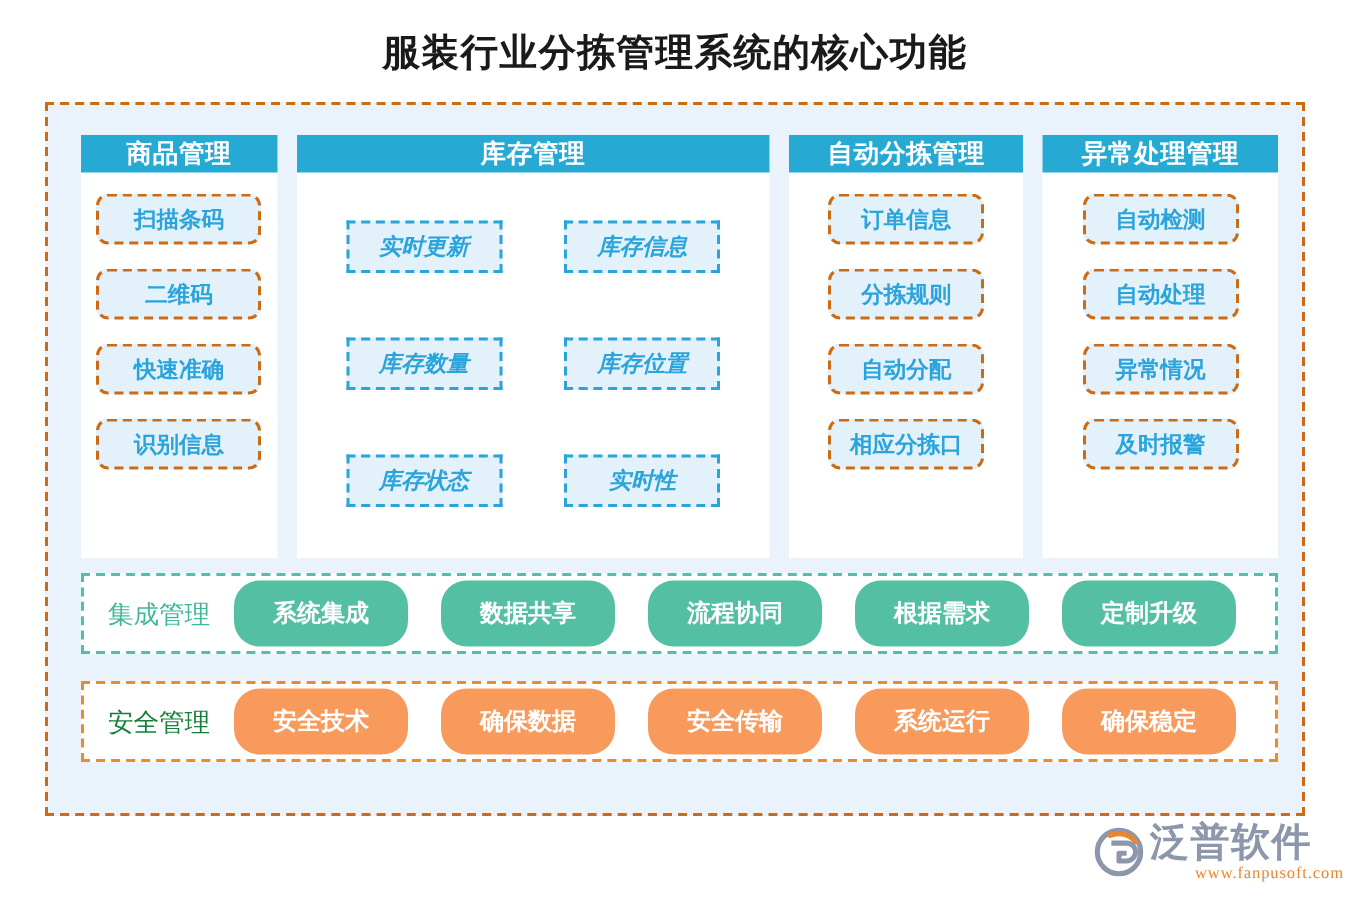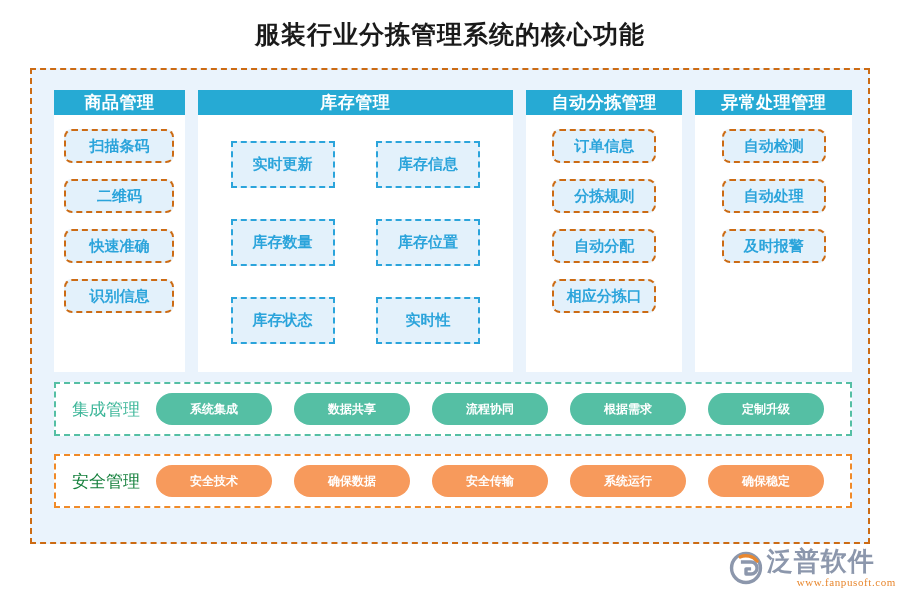--- a/index.html
+++ b/index.html
@@ -65,23 +65,24 @@
     color: #2BA4DB; background: #E3F1FB;
     white-space: nowrap;
   }
   .chip-orange {
     width: 110px; height: 34px;
     border: 2px dashed #CC6B14;
     border-radius: 8px;
     margin: 8px 0;
   }
   .chip-blue-rect {
-    width: 104px; height: 47px;
+    width: 104px; height: 35px;
     border: 2px dashed #2BA4DB;
     border-radius: 0;
+    font-style: italic;
   }
   .panel.col3 .chip-orange, .panel.col4 .chip-orange { width: 104px; }
 
   
   .row-band {
     position: absolute; left: 22px;
     width: 798px; height: 54px;
     display: flex; align-items: center;
     background: #ffffff;
     padding-left: 16px;
@@ -97,23 +98,23 @@
   .row-label {
     font-size: 17px; font-weight: normal;
     white-space: nowrap; margin-right: 16px;
   }
   .row-integration .row-label { color: #3FB79A; }
   .row-security .row-label { color: #15803d; }
 
   .pills { display: flex; gap: 22px; align-items: center; }
   .pill {
     display: flex; align-items: center; justify-content: center;
-    height: 32px; min-width: 116px; padding: 0 14px;
+    height: 44px; min-width: 116px; padding: 0 14px;
     border-radius: 17px;
-    color: #ffffff; font-size: 12px; font-weight: bold;
+    color: #ffffff; font-size: 16px; font-weight: bold;
     white-space: nowrap;
   }
   .pill-green { background: #55BFA4; }
   .pill-orange { background: #F79A5C; }
 
   
   .logo {
     position: absolute; right: 4px; bottom: 8px;
     width: 180px; height: 48px;
     display: flex; align-items: center; justify-content: flex-end;
@@ -171,20 +172,21 @@
           <div class="chip chip-orange">自动分配</div>
           <div class="chip chip-orange">相应分拣口</div>
         </div>
       </div>
 
       <div class="panel col4">
         <div class="panel-header">异常处理管理</div>
         <div class="panel-body">
           <div class="chip chip-orange">自动检测</div>
           <div class="chip chip-orange">自动处理</div>
+          <div class="chip chip-orange">异常情况</div>
           <div class="chip chip-orange">及时报警</div>
         </div>
       </div>
 
     </div>
 
     <div class="row-band row-integration">
       <div class="row-label">集成管理</div>
       <div class="pills">
         <div class="pill pill-green">系统集成</div>

